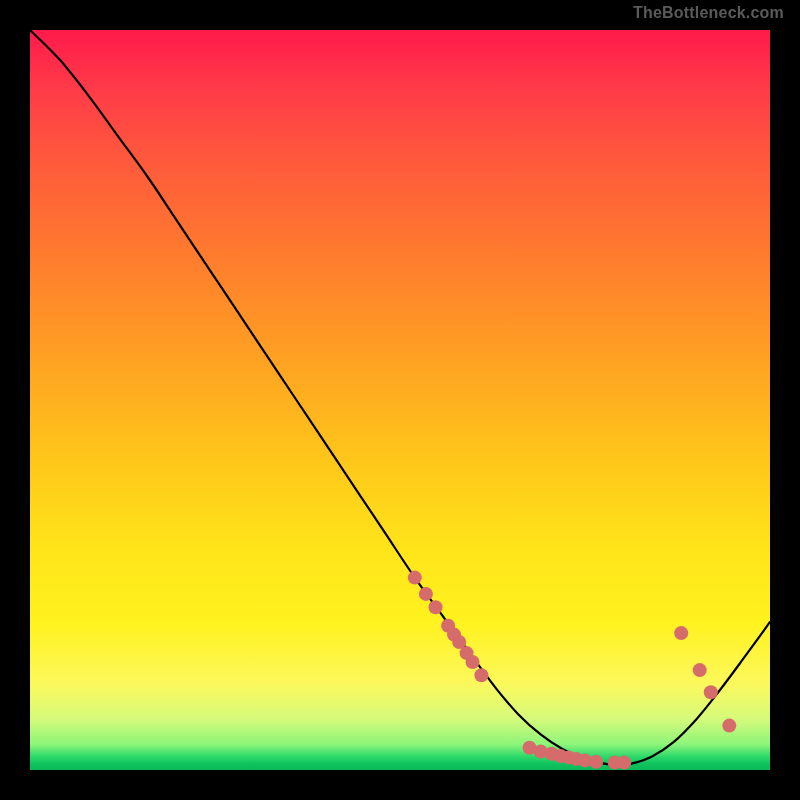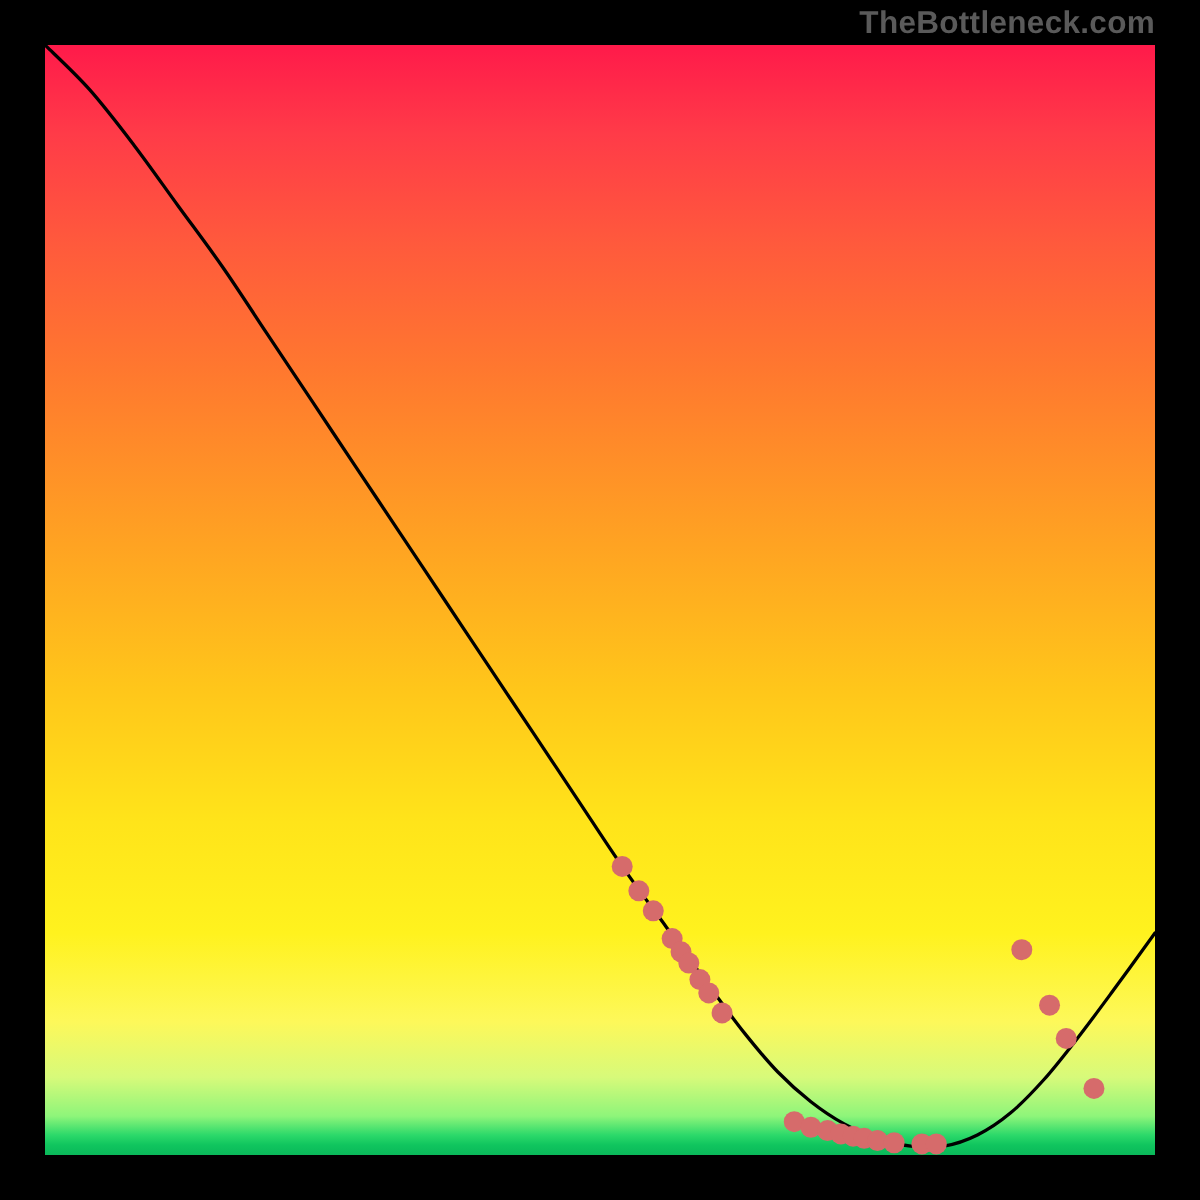--- a/index.html
+++ b/index.html
@@ -36,23 +36,23 @@
       #d7fa7a 93%,
       #8ef57a 96.5%,
       #2cd96a 98.2%,
       #10c55e 99.1%,
       #0ab85a 100%
     );
   }
   .watermark {
     position: absolute;
     top: 4px;
-    right: 30px;
+    right: 16px;
     color: #5a5a5a;
-    font-size: 21px;
+    font-size: 16px;
     font-weight: 600;
     letter-spacing: 0.2px;
     user-select: none;
   }
   svg.overlay {
     position: absolute;
     left: 0;
     top: 0;
     width: 740px;
     height: 740px;

